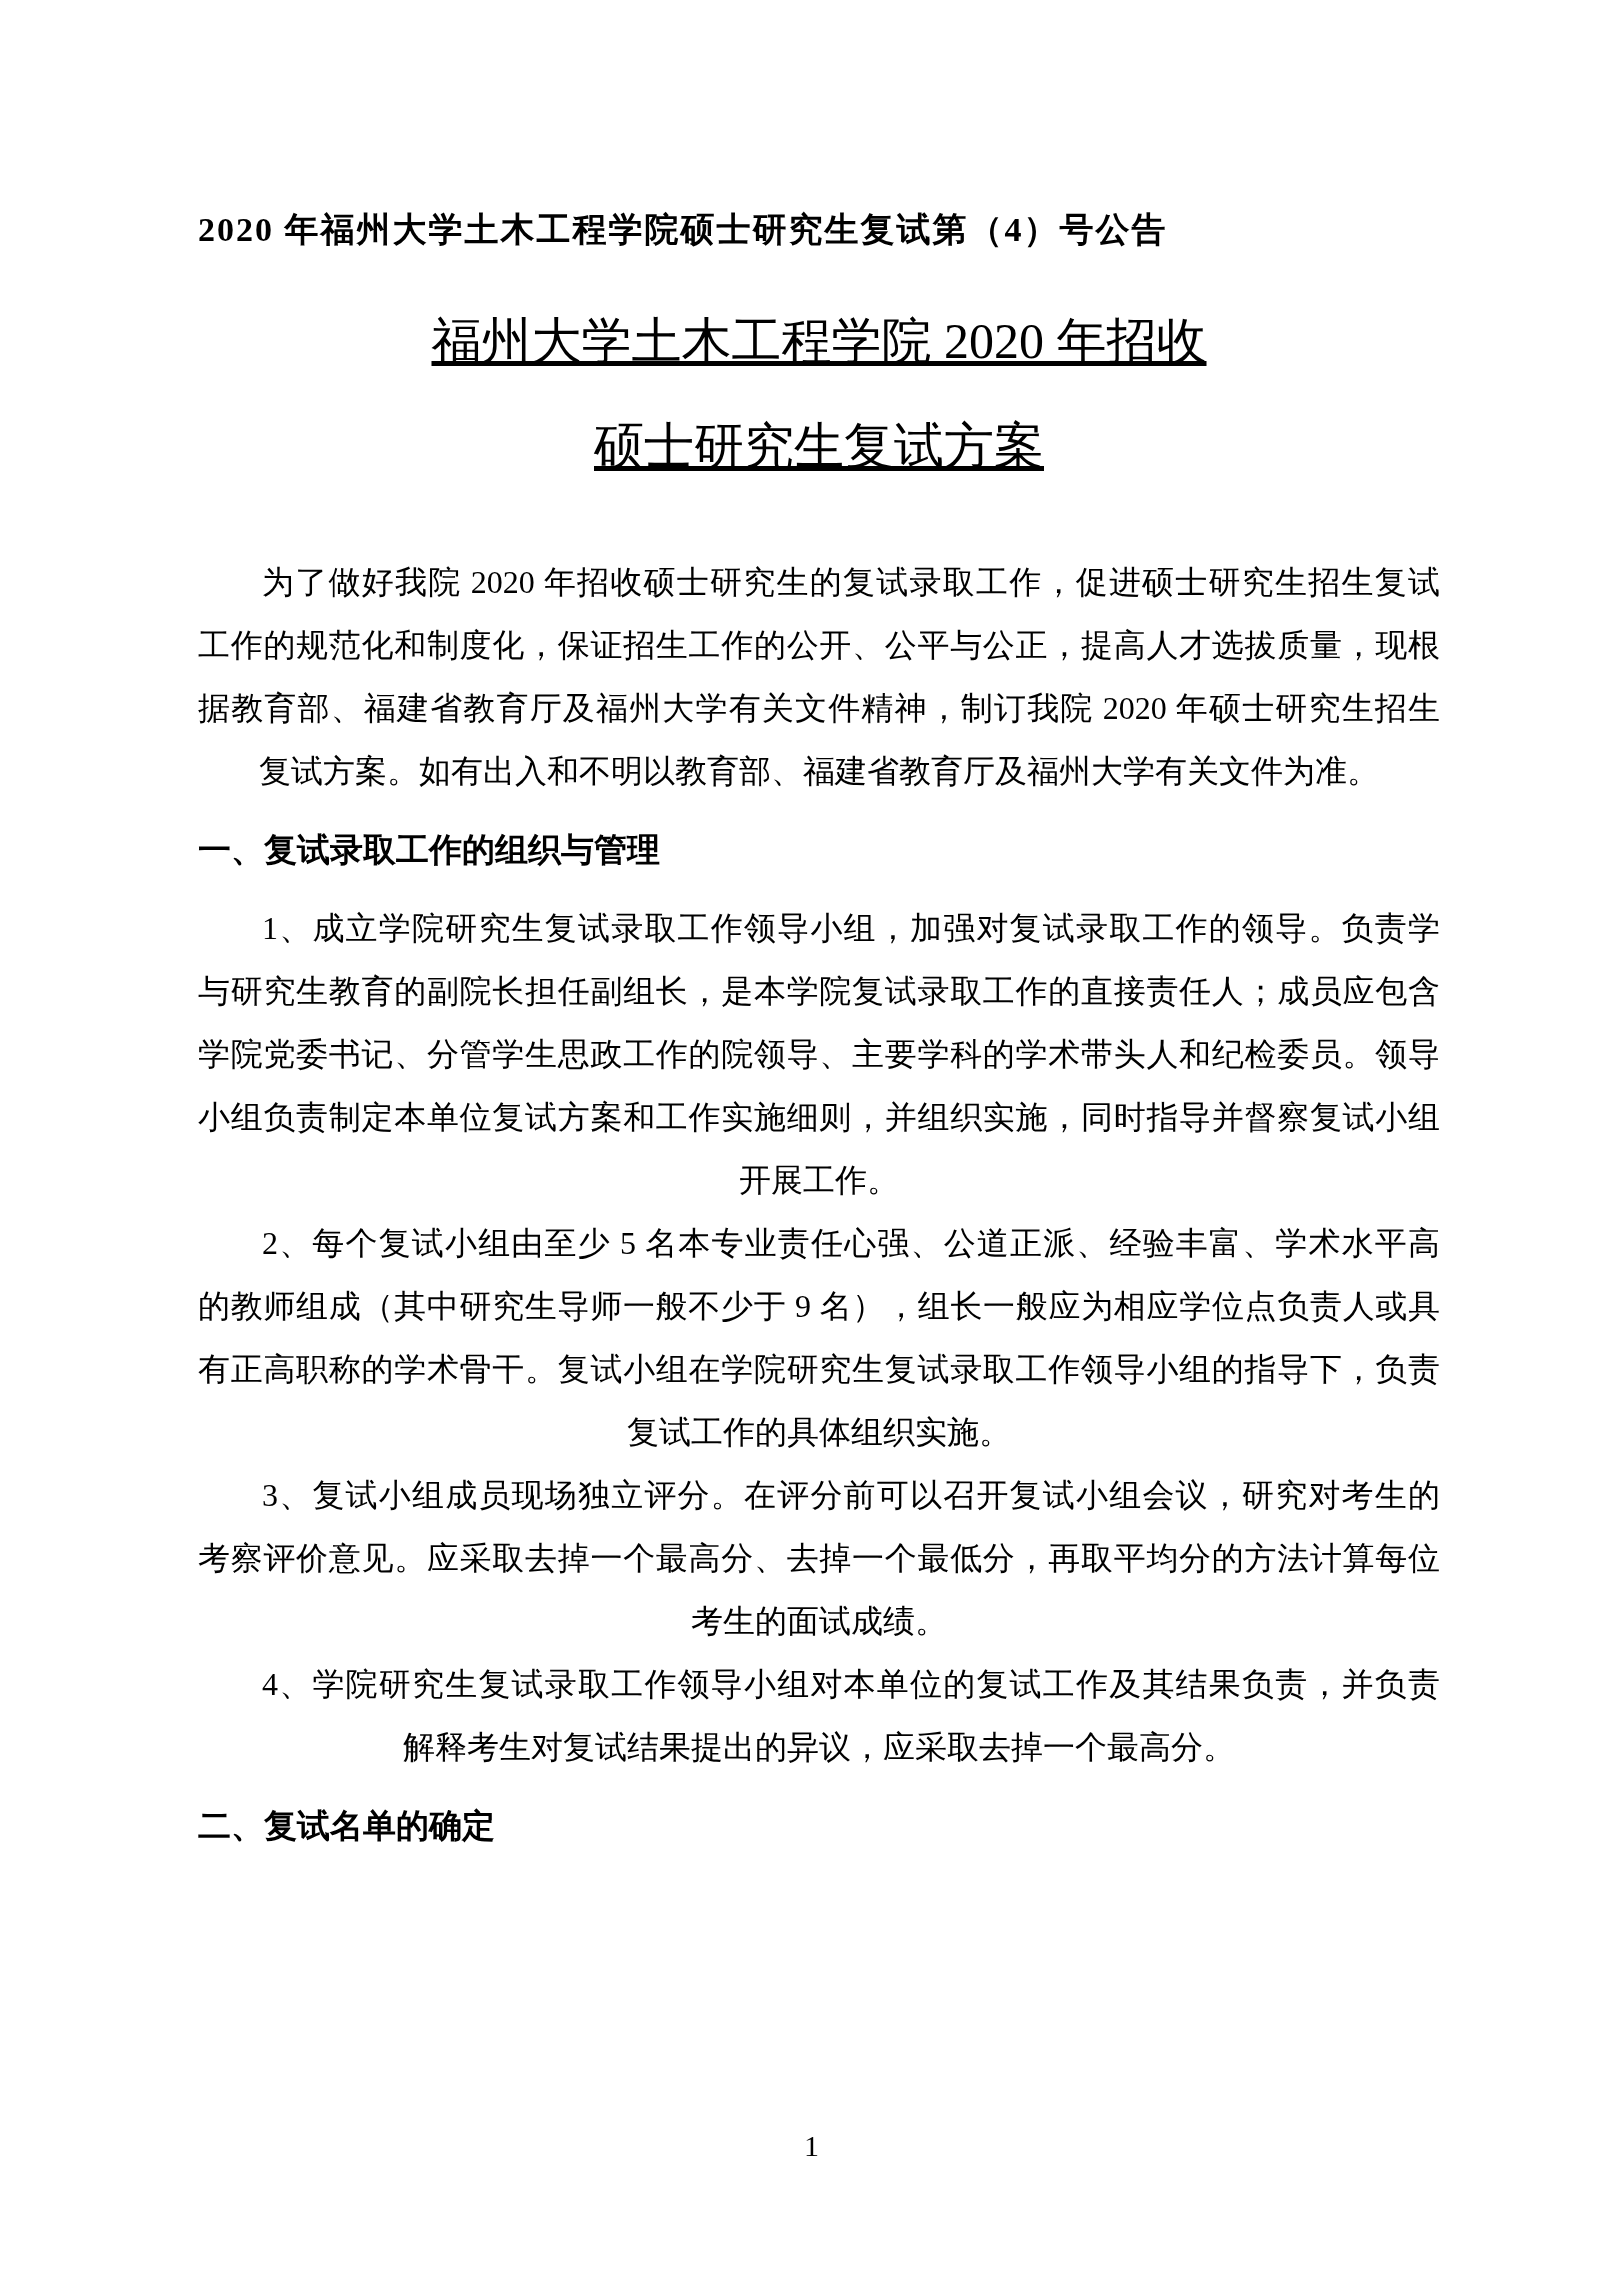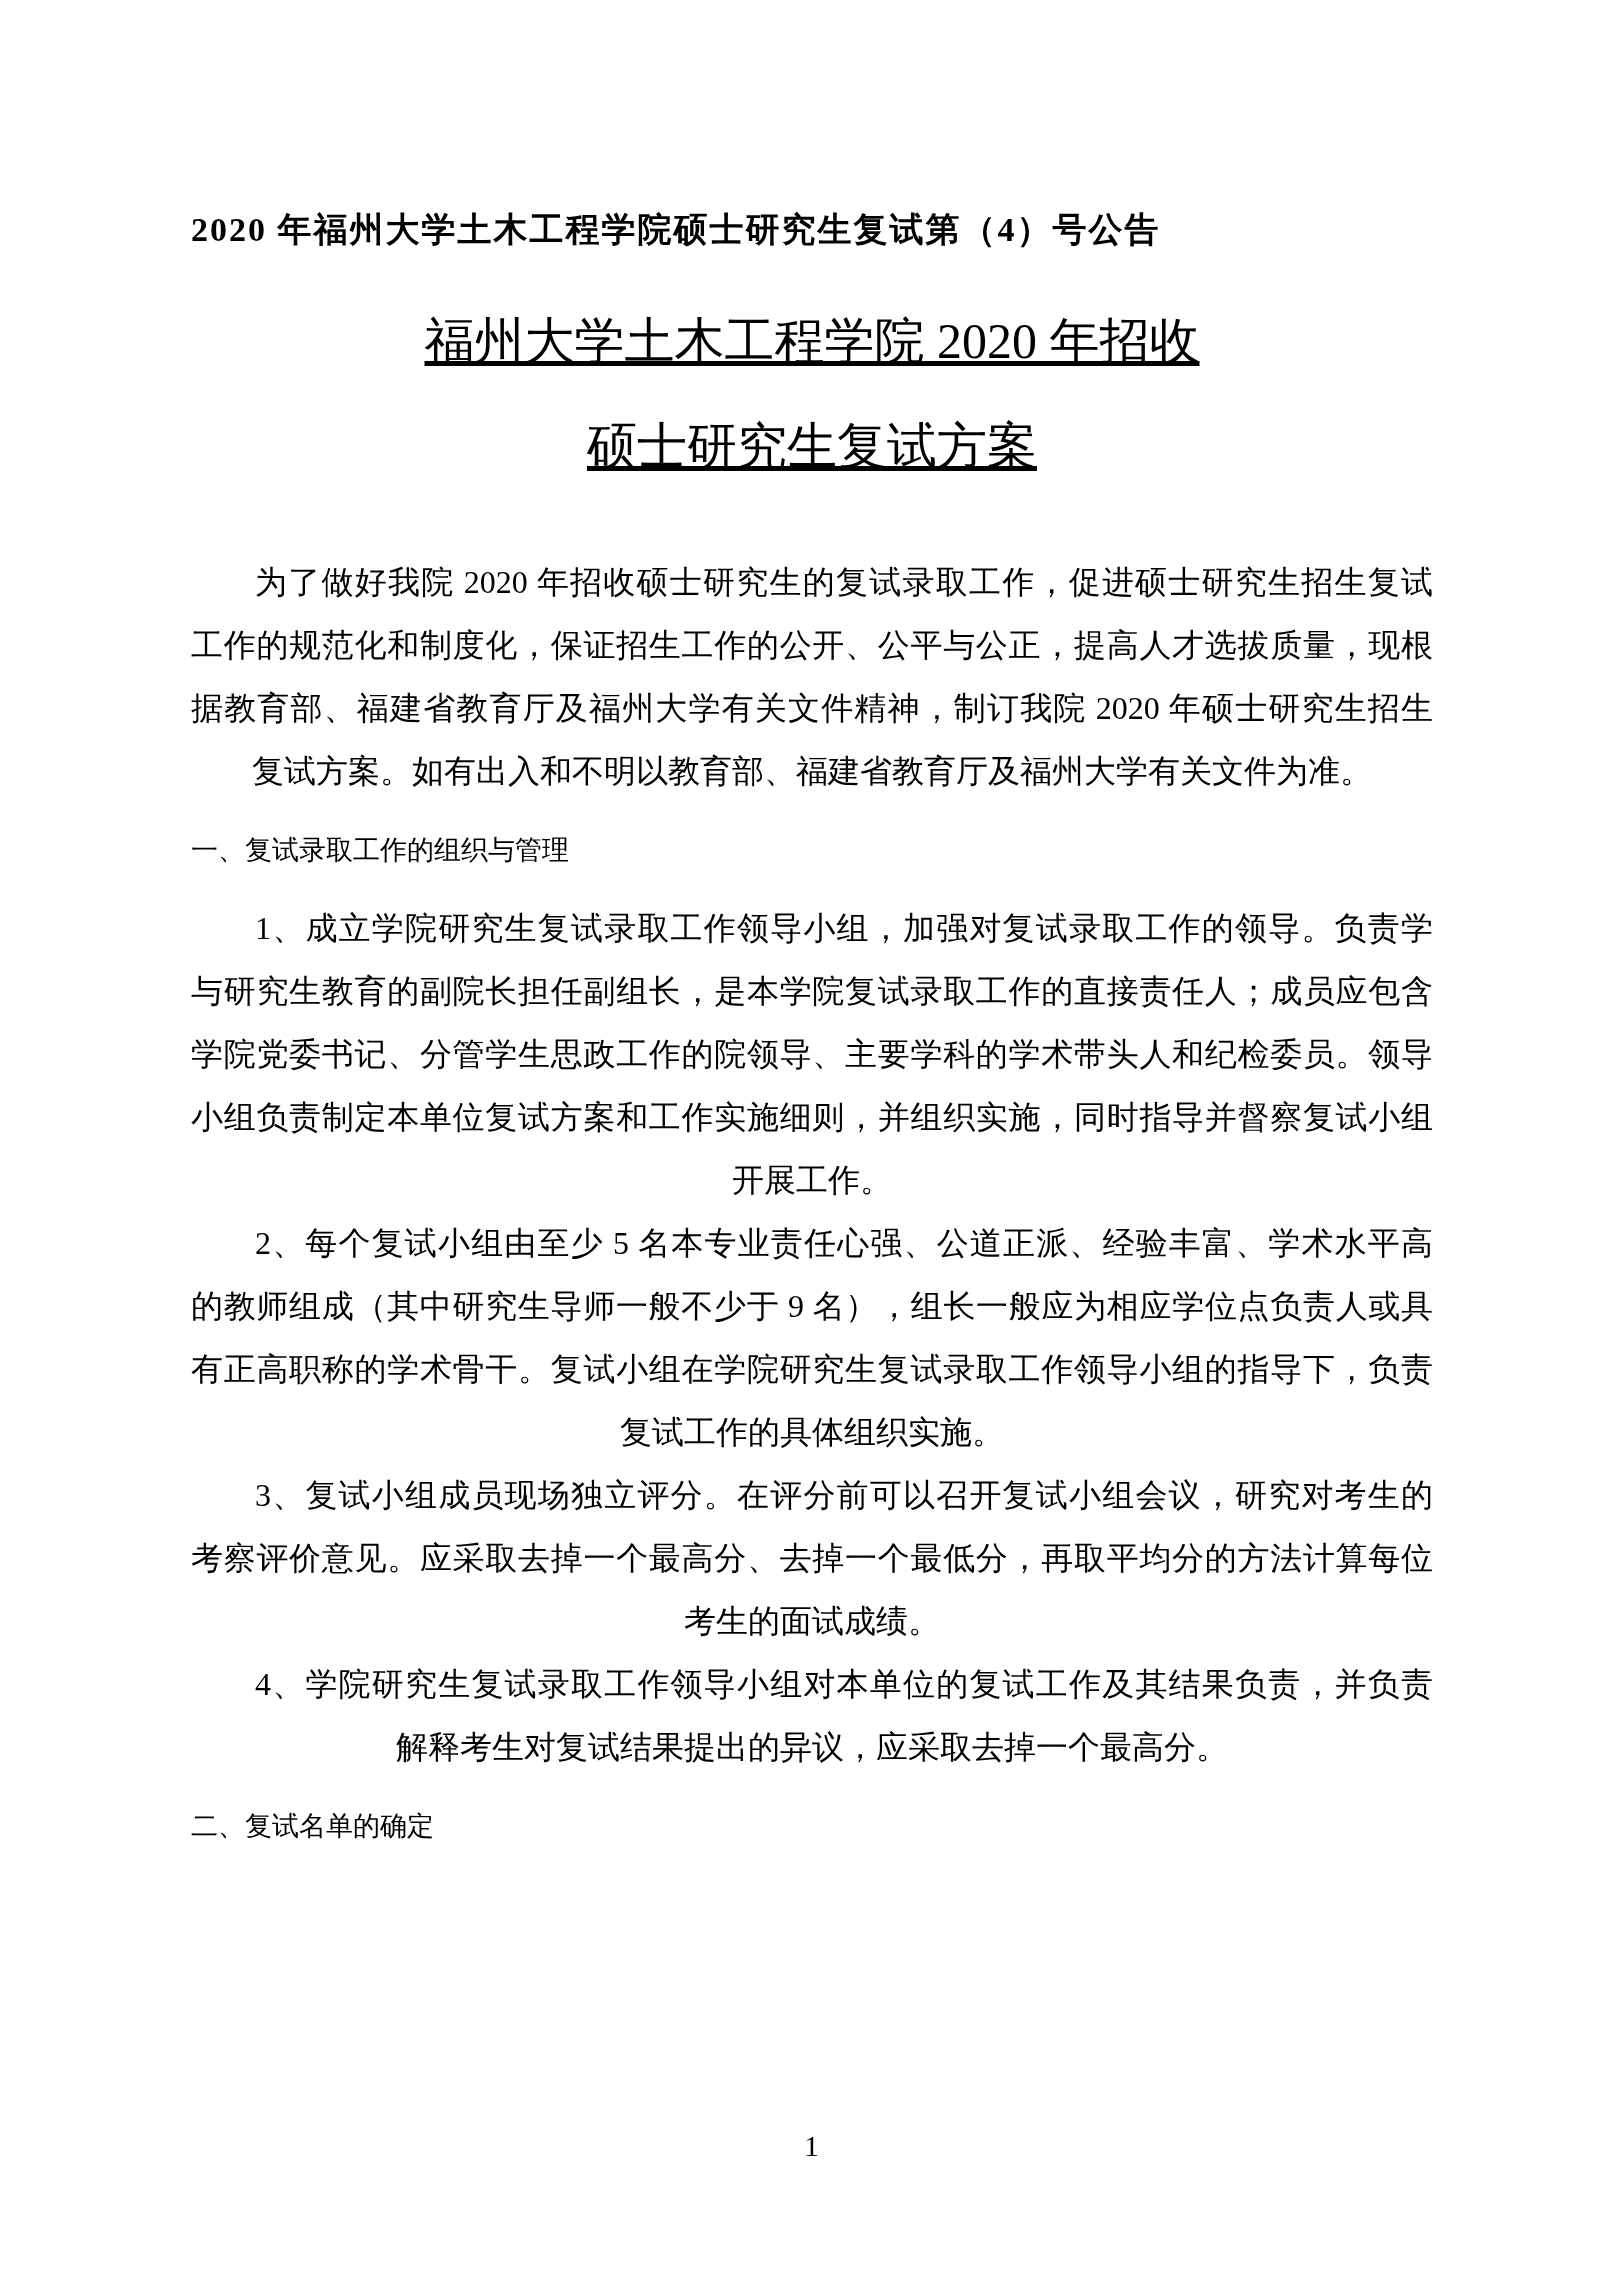--- a/index.html
+++ b/index.html
@@ -12,21 +12,21 @@
     position: relative;
     width: 1623px;
     height: 2295px;
     background: #ffffff;
     color: #000000;
     font-family: "Liberation Serif", "DejaVu Serif", serif;
     overflow: hidden;
   }
   .content {
     position: absolute;
-    left: 191px;
+    left: 198px;
     top: 0;
     width: 1242px;
   }
   .doc-header {
     padding-top: 209px;
     font-size: 34px;
     font-weight: bold;
     line-height: 42px;
     letter-spacing: 2px;
     text-align: left;
@@ -54,22 +54,22 @@
     text-justify: inter-character;
   }
   .line.just {
     text-align: justify;
     text-align-last: justify;
   }
   .line.indent {
     text-indent: 64px;
   }
   .heading {
-    font-size: 27px;
-    font-weight: normal;
+    font-size: 33px;
+    font-weight: bold;
     line-height: 63px;
     margin: 15.7px 0 15.7px 0;
   }
   .page-number {
     position: absolute;
     left: 0;
     top: 2129px;
     width: 100%;
     text-align: center;
     font-size: 30px;

